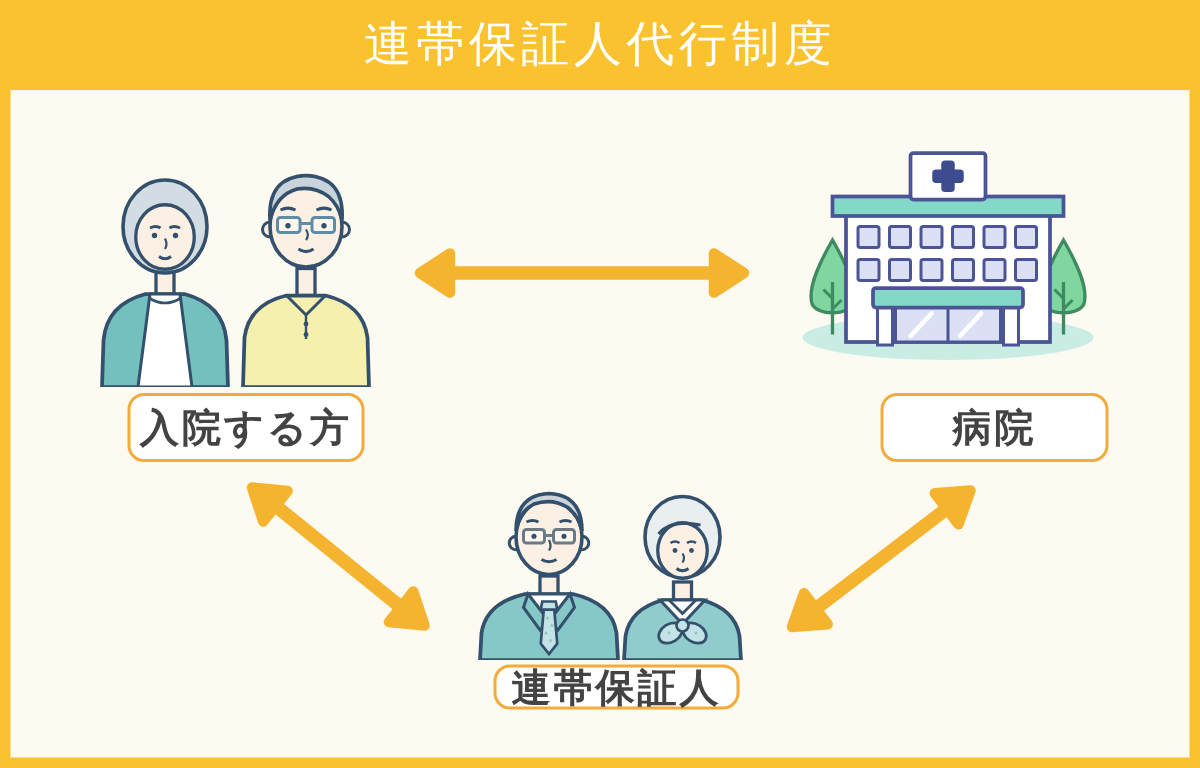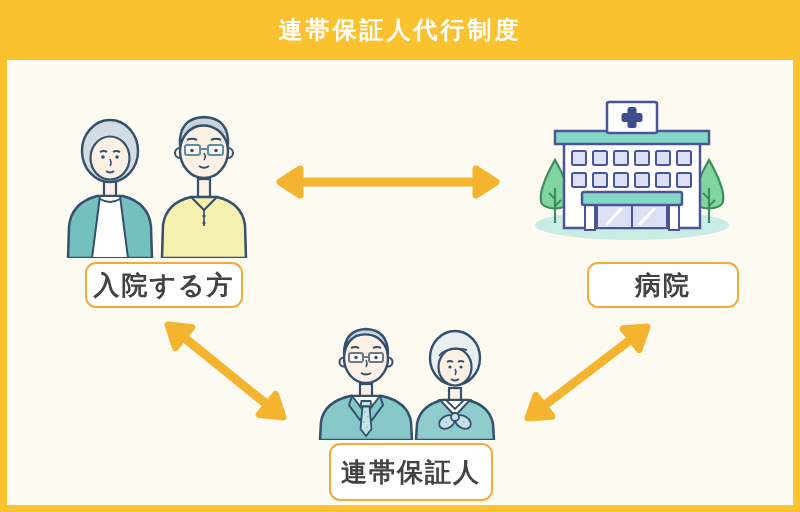--- a/index.html
+++ b/index.html
@@ -9,21 +9,21 @@
   }
   .canvas{
     position:relative;width:800px;height:512px;
     background:#FBC22F;
   }
   .title-bar{
     position:absolute;left:0;top:0;width:800px;height:60px;
     display:flex;align-items:center;justify-content:center;
   }
   .title-text{
-    color:#FFFFFF;font-size:24px;font-weight:bold;letter-spacing:3px;
+    color:#FFFFFF;font-size:32px;font-weight:normal;letter-spacing:3px;
   }
   .content{
     position:absolute;left:7px;top:60px;right:7px;bottom:7px;
     background:#FCFAF1;
   }
   .illu{position:absolute;}
   .node-label{
     position:absolute;
     background:#FFFFFF;
     border:2.5px solid #F3AC3B;
@@ -222,17 +222,17 @@
         <path class="arrow-head" d="M20,-13 L0,0 L20,13 Z"></path>
       </g>
   </svg>
 
   <div class="node-label" style="left:85px;top:262px;width:158px;height:46px;">
     <span>入院する方</span>
   </div>
   <div class="node-label" style="left:558px;top:262px;width:152px;height:46px;margin-left:29px;">
     <span>病院</span>
   </div>
-  <div class="node-label" style="left:329px;top:443px;width:164px;height:58px;">
+  <div class="node-label" style="left:329px;top:443px;width:164px;height:30px;">
     <span>連帯保証人</span>
   </div>
 
 </div>
 
 </body></html>

